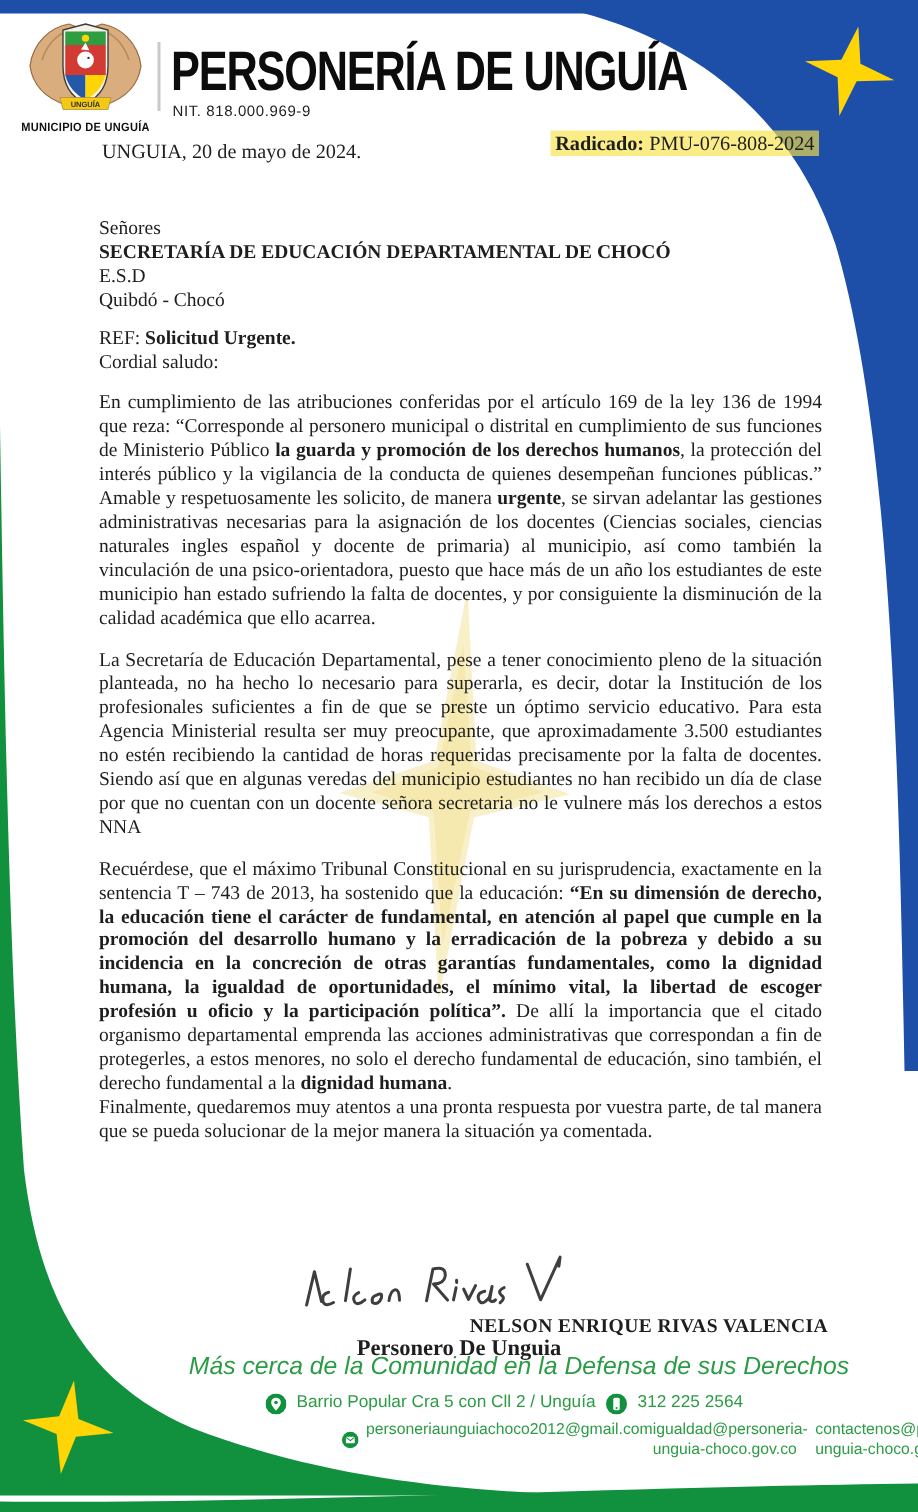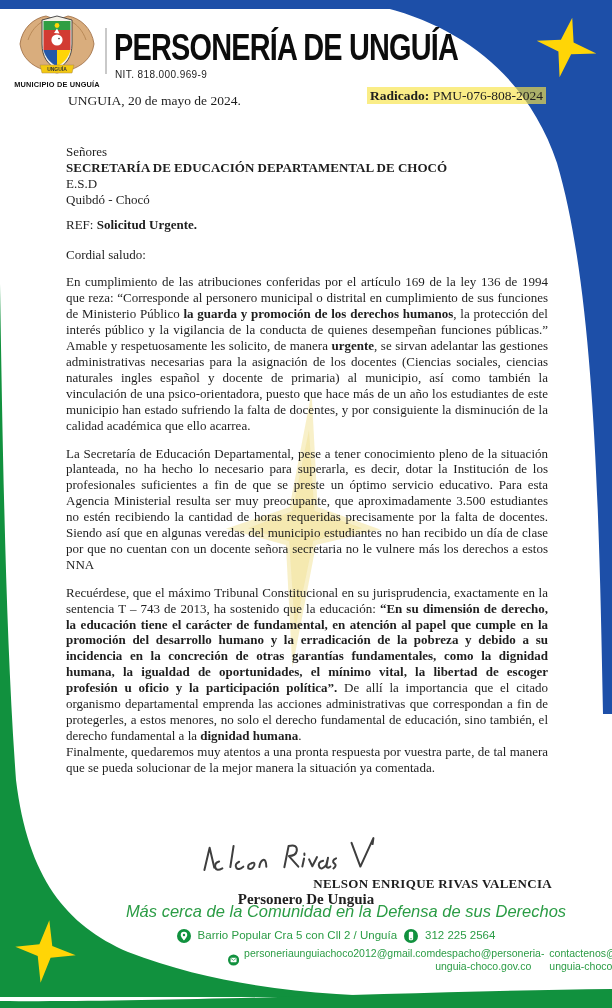--- a/index.html
+++ b/index.html
@@ -27,21 +27,21 @@
   #radicado{top:88px;right:66px;z-index:2;font-size:13.5px;}
   #radicado .hl{background:rgba(248,228,70,.65);padding:1px 3px;}
   #radicado .lab{font-weight:bold;}
 
   
   #letter{left:66px;top:144px;width:482px;z-index:1;font-size:13px;line-height:15.9px;}
   #letter .line{white-space:nowrap;}
   #recipient-name{font-weight:bold;}
   #ref-line{margin-top:9px;}
   #ref-line .b{font-weight:bold;}
-  #greeting{margin-top:14px;}
+  #greeting{}
   .para{margin:12px 0 0;text-align:justify;}
   .para.flush{margin-top:0;}
   .b{font-weight:bold;}
 
   
   #handwriting{left:200px;top:838px;z-index:2;transform:rotate(-2deg);}
   #sig-name{left:60px;right:60px;top:876px;text-align:right;z-index:2;
     font-weight:bold;font-size:13px;letter-spacing:.3px;}
   #sig-title{left:60px;right:60px;top:891px;text-align:center;z-index:2;
     font-weight:bold;font-size:15px;}
@@ -164,18 +164,18 @@
   </div>
 
   <div id="email-block" class="abs">
     <svg width="16" height="16" viewBox="0 0 13 13">
       <circle cx="6.5" cy="6.5" r="6.5" fill="var(--green,#11913e)"></circle>
       <rect x="3" y="4" width="7" height="5" rx="0.7" fill="#ffffff"></rect>
       <path d="M3.2,4.4 L6.5,7 L9.8,4.4" fill="none" stroke="var(--green,#11913e)" stroke-width="0.8"></path>
     </svg>
     <div class="emails">
       <span>personeriaunguiachoco2012@gmail.com</span>
-      <span>despacho@personeria-unguia-choco.gov.co</span>
+      <span>igualdad@personeria-unguia-choco.gov.co</span>
       <span>contactenos@personeria-unguia-choco.gov.co</span>
     </div>
   </div>
 
 </div>
 
 </body></html>

